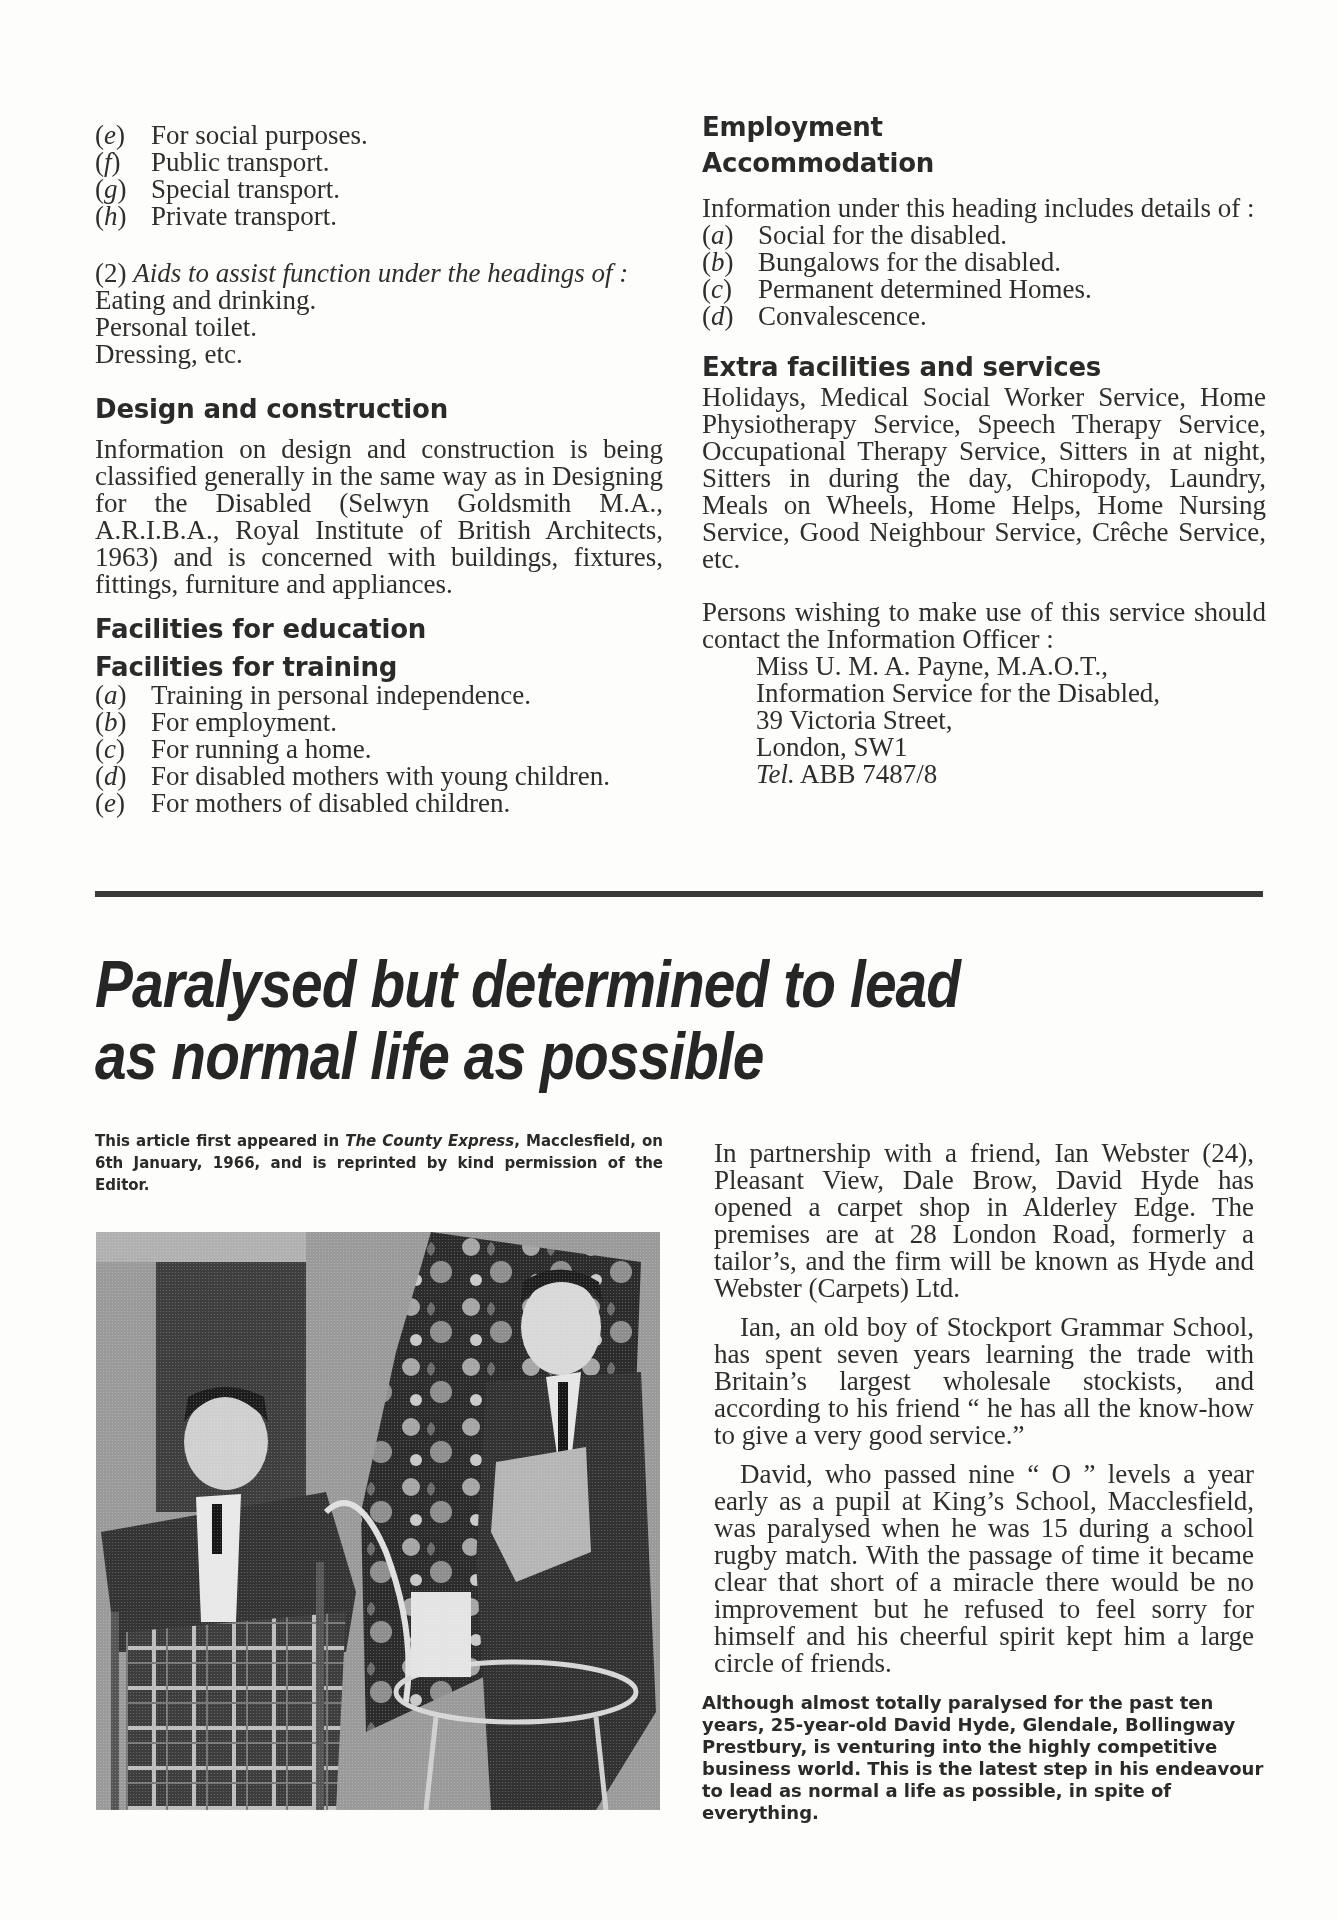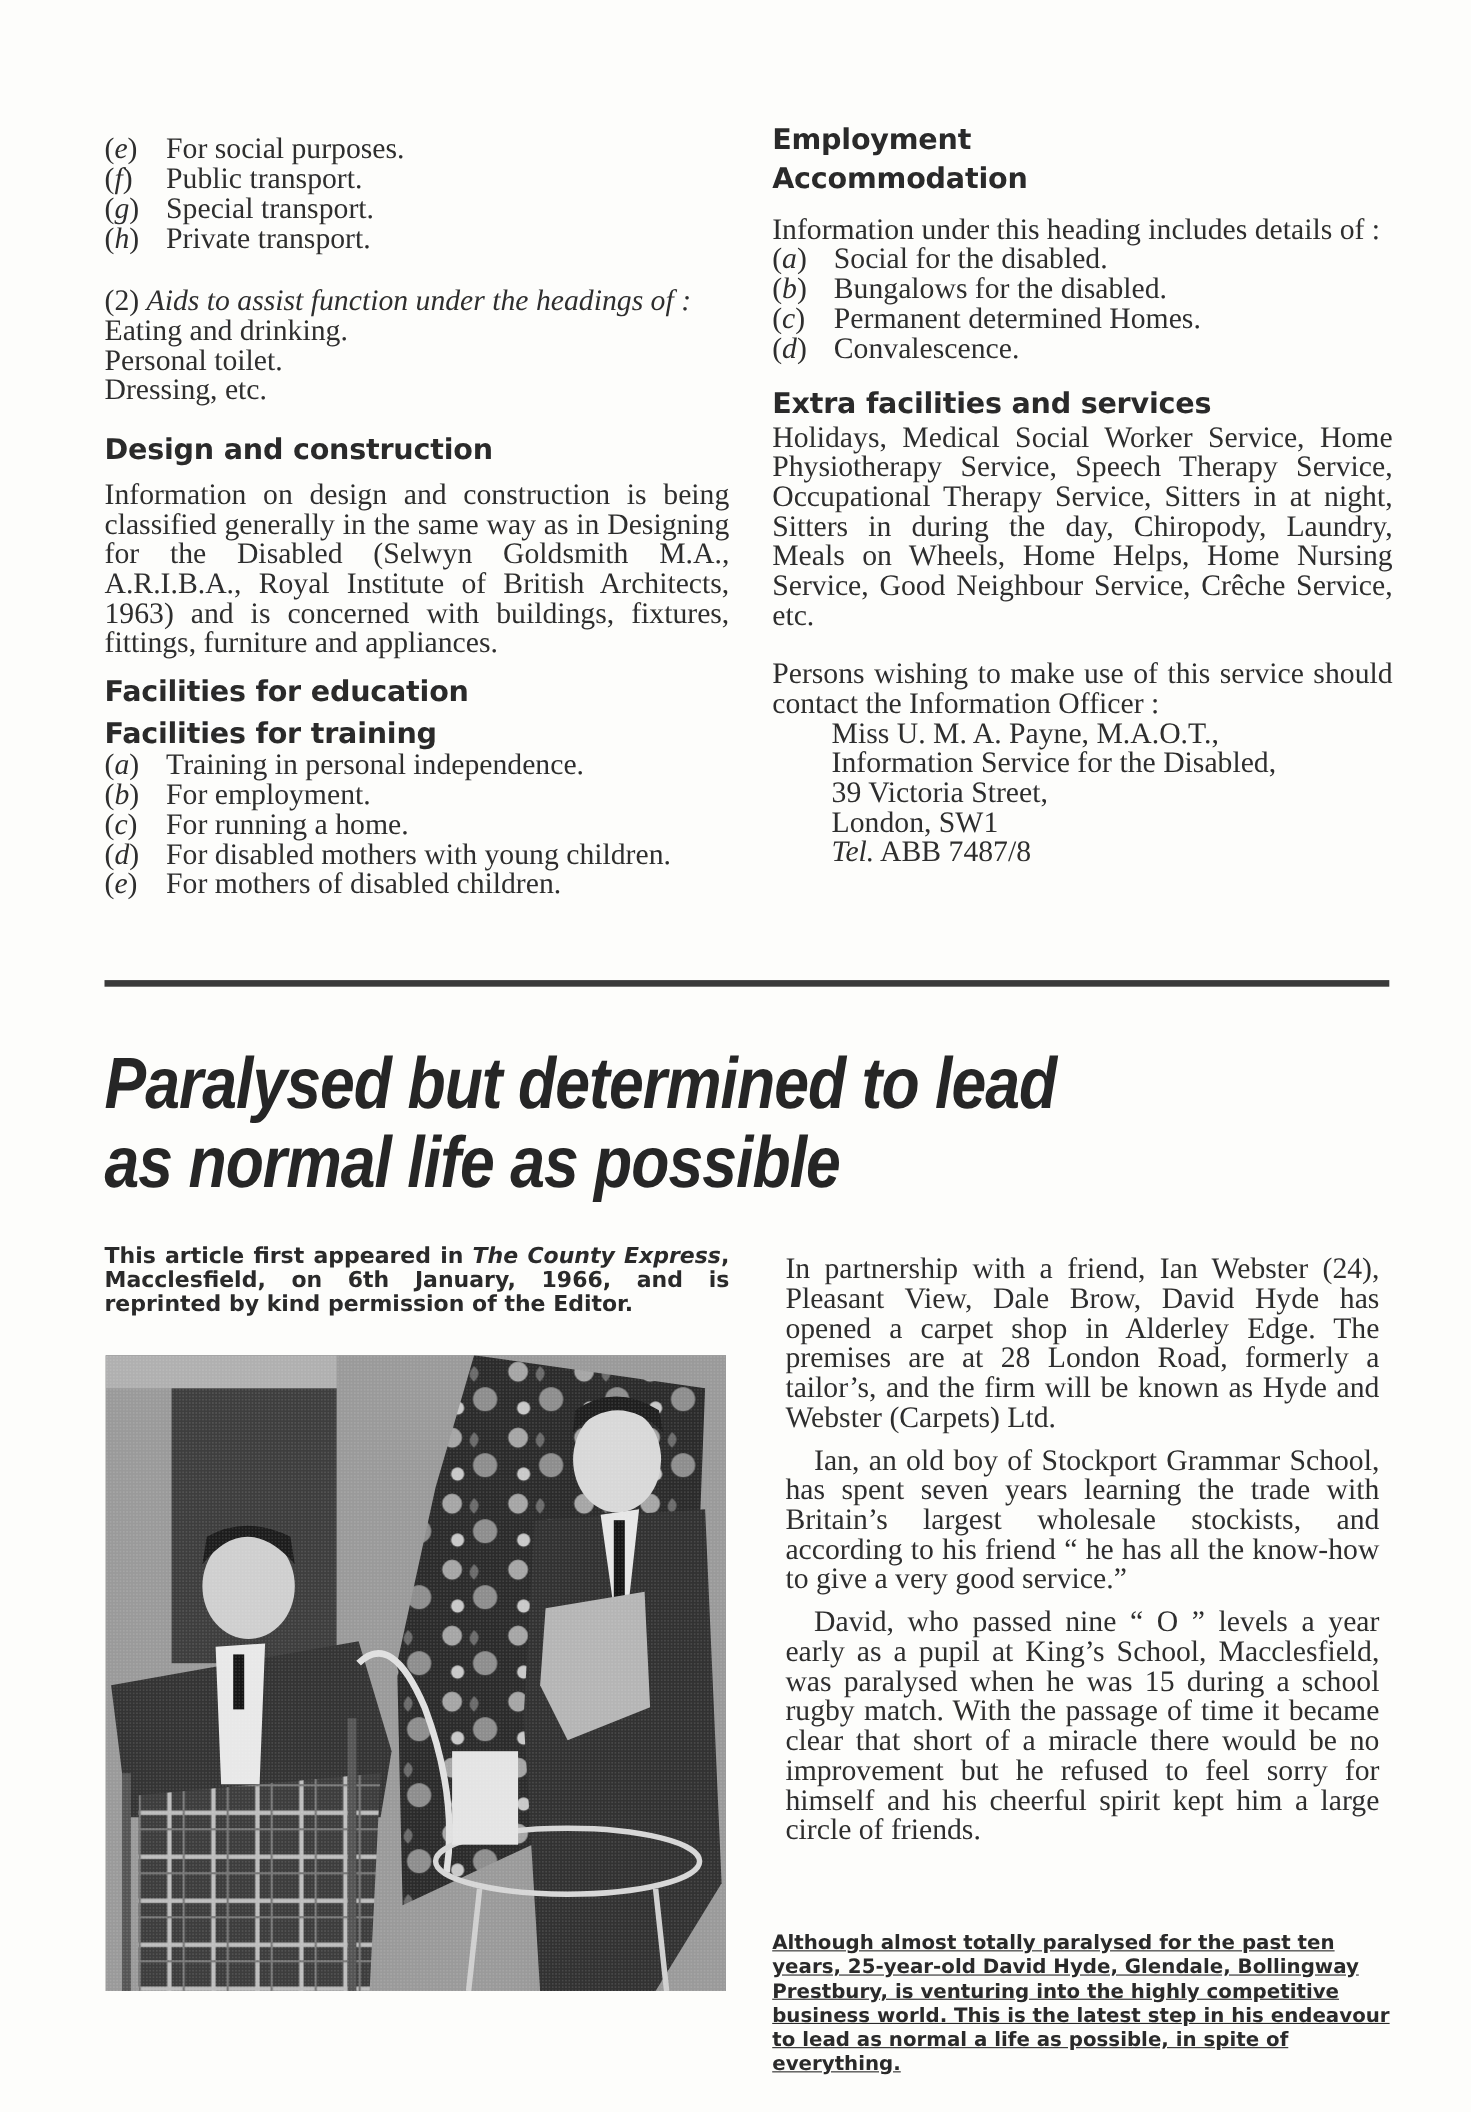--- a/index.html
+++ b/index.html
@@ -30,38 +30,38 @@
       position: absolute; left: 95px; top: 948px; width: 1100px;
       font-family: "Liberation Sans", "DejaVu Sans", sans-serif;
       font-weight: bold; font-style: italic;
       font-size: 66px; line-height: 72px; color: #262626;
       transform: scaleX(0.86); transform-origin: left top;
       letter-spacing: -1px;
     }
     .intro {
       position: absolute; left: 95px; top: 1130px; width: 568px;
       font-family: "DejaVu Sans", "Liberation Sans", sans-serif; font-weight: bold;
-      font-size: 20px; line-height: 22px; color: #2a2a2a;
+      font-size: 15px; line-height: 22px; color: #2a2a2a;
     }
     .intro i { font-style: italic; }
     .photo {
       position: absolute; left: 96px; top: 1232px; width: 564px; height: 578px;
       background: #8c8c8c;
       overflow: hidden;
     }
     .photo svg { display: block; width: 100%; height: 100%; }
     .body-right {
       position: absolute; left: 702px; top: 1128px; width: 564px;
     }
     .body-right p { margin: 12px; }
     .body-right .ind { text-indent: 26px; }
     .standfirst {
-      position: absolute; left: 702px; top: 1756px; width: 566px;
+      position: absolute; left: 702px; top: 1692px; width: 566px;
       font-family: "DejaVu Sans", "Liberation Sans", sans-serif; font-weight: bold;
-      font-size: 18px; line-height: 22px; color: #2a2a2a; text-decoration: underline;
+      font-size: 18px; line-height: 22px; color: #2a2a2a;
     }
   </style>
 </head>
 <body>
 
 <div class="col serif" style="left:95px; top:122px; width:568px;">
   <ul class="list">
     <li>
         <span class="lbl"><span class="p">(</span><span>e</span><span class="p">)</span></span>
         <span>For social purposes.</span>

